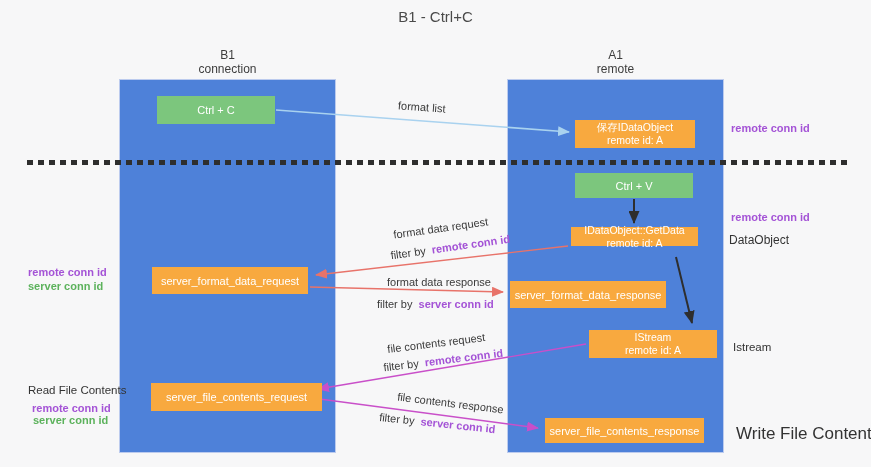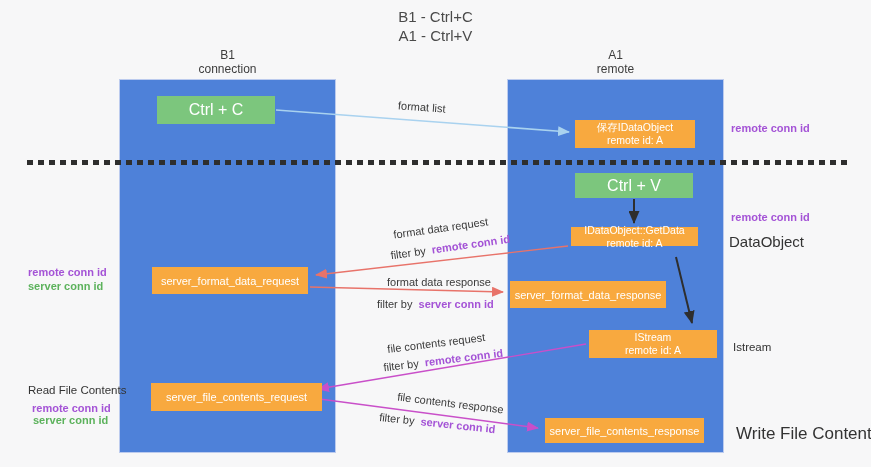--- a/index.html
+++ b/index.html
@@ -20,21 +20,21 @@
     background: var(--lane-blue, #4e81d9); border: 1px solid #bccbee; box-sizing: border-box; }
 
   .divider { position: absolute; left: 27px; top: 160px; width: 821px; height: 5px;
     background: repeating-linear-gradient(90deg,
       var(--arrow-black,#2e2e2e) 0px, var(--arrow-black,#2e2e2e) 6px,
       transparent 6px, transparent 11px); }
 
   .node { position: absolute; display: flex; flex-direction: column; align-items: center;
     justify-content: center; color: #ffffff; text-align: center; box-sizing: border-box;
     white-space: nowrap; }
-  .node.green { background: var(--box-green, #7cc67d); font-size: 16px; }
+  .node.green { background: var(--box-green, #7cc67d); font-size: 11px; }
   .node.orange { background: var(--box-orange, #f8a93f); font-size: 11px; }
   .node .l2 { font-size: 10.5px; line-height: 13px; }
   .node .l1 { font-size: 10.5px; line-height: 13px; }
   .node.single { font-size: 11px; }
 
   .ann { position: absolute; font-size: 11px; white-space: nowrap; color: #333333; }
   .purple { color: var(--text-purple, #a453d6); font-weight: bold; }
   .greent { color: var(--text-green, #5cb25c); font-weight: bold; }
   .darkt { color: #333333; }
 
@@ -56,21 +56,20 @@
   .mk-magenta { fill: var(--arrow-magenta, #c94fc9); }
   .mk-black { fill: var(--arrow-black, #2e2e2e); }
 </style>
 </head>
 <body>
 
 <div id="screen">
 
   <div class="title-block">
     <div>B1 - Ctrl+C</div>
-    <div>A1 - Ctrl+V</div>
   </div>
 
   <div class="lane-header" style="left:119px;">
     <div>B1</div>
     <div>connection</div>
   </div>
   <div class="lane-header" style="left:507px;">
     <div>A1</div>
     <div>remote</div>
   </div>
@@ -174,21 +173,21 @@
   <div class="gap-label r-pos7" style="left:397px; top:397px;">
     <span>file contents response</span>
   </div>
   <div class="gap-label r-pos6" style="left:379px; top:417px;">
     <span>filter by</span>
     <span class="purple">server conn id</span>
   </div>
 
   <div class="ann purple" style="left:731px; top:122px;">remote conn id</div>
   <div class="ann purple" style="left:731px; top:211px;">remote conn id</div>
-  <div class="ann darkt" style="left:729px; top:233px; font-size:15px;">DataObject</div>
+  <div class="ann darkt" style="left:729px; top:233px; font-size:12px;">DataObject</div>
   <div class="ann darkt" style="left:733px; top:341px; font-size:11.5px;">Istream</div>
   <div class="ann darkt" style="left:736px; top:424px; font-size:17px;">Write File Contents</div>
 
   <div class="ann purple" style="left:28px; top:266px;">remote conn id</div>
   <div class="ann greent" style="left:28px; top:280px;">server conn id</div>
 
   <div class="ann darkt" style="left:28px; top:384px; font-size:11.5px;">Read File Contents</div>
   <div class="ann purple" style="left:32px; top:402px;">remote conn id</div>
   <div class="ann greent" style="left:33px; top:414px;">server conn id</div>
 

